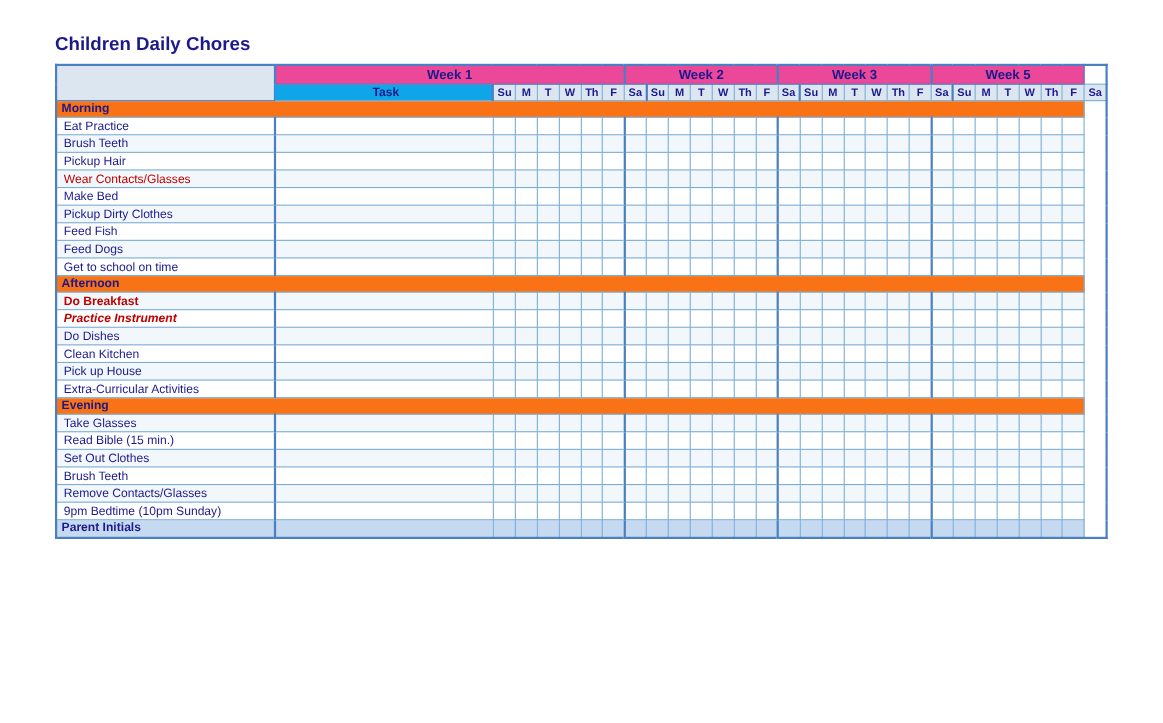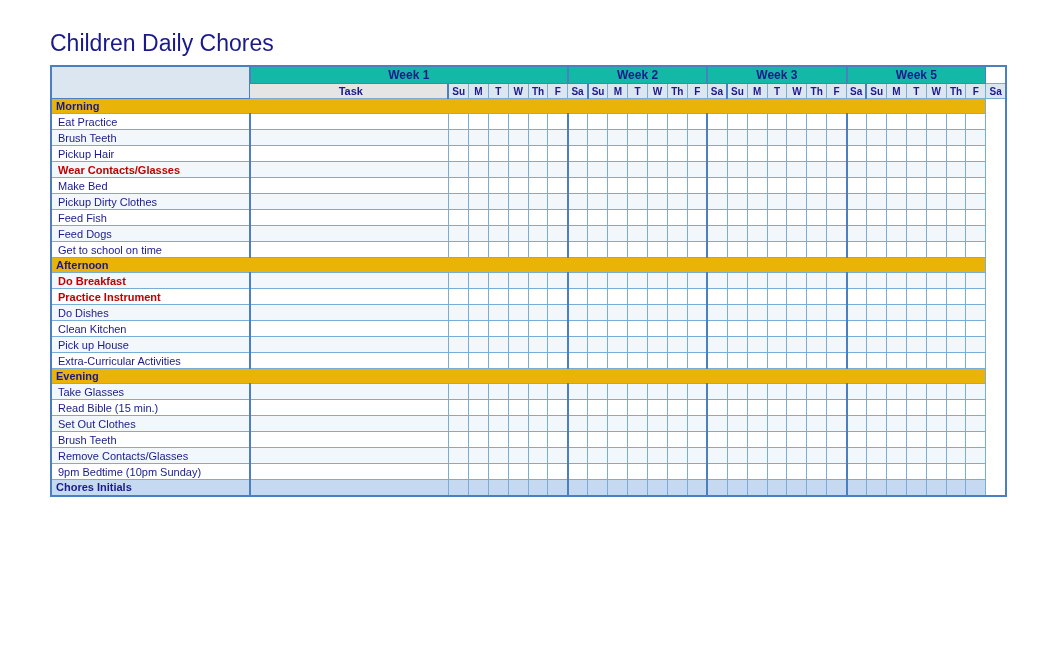--- a/index.html
+++ b/index.html
@@ -4,22 +4,22 @@
   <style>
     * { margin: 0; padding: 0; box-sizing: border-box; }
     body {
       background: #fff;
       font-family: Arial, sans-serif;
       font-size: 11px;
       color: #1a1a8c;
       padding: 30px 50px;
     }
     h1 {
-      font-size: 23px;
-      font-weight: normal;
+      font-size: 17px;
+      font-weight: bold;
       color: #1a1a8c;
       margin-bottom: 8px;
     }
     table {
       border-collapse: collapse;
       width: 100%;
       border: 2px solid #4a7fc1;
     }
     th, td {
       border: 1px solid #7aadd6;
@@ -28,41 +28,41 @@
       white-space: nowrap;
       color: #1a1a8c;
     }
     .task-col {
       text-align: left;
       padding-left: 6px;
       min-width: 160px;
       width: 180px;
     }
     .week-header {
-      background-color: #14b8a6;
+      background-color: #ec4899;
       font-weight: bold;
       font-size: 12px;
       color: #1a1a8c;
       border: 1px solid #4a7fc1;
     }
     .day-header {
       background-color: #dce6f1;
       font-weight: bold;
       font-size: 10px;
       color: #1a1a8c;
       width: 18px;
     }
     .task-header {
-      background-color: #e5e5e5;
+      background-color: #0ea5e9;
       font-weight: bold;
       font-size: 11px;
       text-align: center;
     }
     .section-row td {
-      background-color: #eab308;
+      background-color: #f97316;
       font-weight: bold;
       color: #1a1a8c;
       text-align: left;
       padding-left: 4px;
     }
     .highlight-red td.task-col {
       color: #c00000;
       font-weight: bold;
     }
     .data-cell {
@@ -222,21 +222,21 @@
         <td class="data-cell"></td>
         <td class="data-cell week-divider"></td>
         <td class="data-cell"></td>
         <td class="data-cell"></td>
         <td class="data-cell"></td>
         <td class="data-cell"></td>
         <td class="data-cell"></td>
         <td class="data-cell"></td>
       </tr>
       <tr class="alt-row highlight-red">
-        <td class="task-col" style="color: rgb(192, 0, 0); font-weight: bold;">Wear Contacts/Glasses</td>
+        <td class="task-col" style="color: rgb(192, 0, 0); font-weight: normal;">Wear Contacts/Glasses</td>
         <td class="data-cell week-divider"></td>
         <td class="data-cell"></td>
         <td class="data-cell"></td>
         <td class="data-cell"></td>
         <td class="data-cell"></td>
         <td class="data-cell"></td>
         <td class="data-cell"></td>
         <td class="data-cell week-divider"></td>
         <td class="data-cell"></td>
         <td class="data-cell"></td>
@@ -442,21 +442,21 @@
         <td class="data-cell"></td>
         <td class="data-cell week-divider"></td>
         <td class="data-cell"></td>
         <td class="data-cell"></td>
         <td class="data-cell"></td>
         <td class="data-cell"></td>
         <td class="data-cell"></td>
         <td class="data-cell"></td>
       </tr>
       <tr class="normal-row highlight-red">
-        <td class="task-col" style="color: rgb(192, 0, 0); font-weight: bold;">Practice Instrument</td>
+        <td class="task-col" style="color: rgb(192, 0, 0); font-weight: bold; font-style: italic;">Practice Instrument</td>
         <td class="data-cell week-divider"></td>
         <td class="data-cell"></td>
         <td class="data-cell"></td>
         <td class="data-cell"></td>
         <td class="data-cell"></td>
         <td class="data-cell"></td>
         <td class="data-cell"></td>
         <td class="data-cell week-divider"></td>
         <td class="data-cell"></td>
         <td class="data-cell"></td>
@@ -786,21 +786,21 @@
         <td class="data-cell"></td>
         <td class="data-cell week-divider"></td>
         <td class="data-cell"></td>
         <td class="data-cell"></td>
         <td class="data-cell"></td>
         <td class="data-cell"></td>
         <td class="data-cell"></td>
         <td class="data-cell"></td>
       </tr>
       <tr class="parent-row">
-        <td style="text-align: left; padding-left: 4px;">Chores Initials</td>
+        <td style="text-align: left; padding-left: 4px;">Parent Initials</td>
         <td class="data-cell week-divider" style="background-color: rgb(197, 217, 241);"></td>
         <td class="data-cell" style="background-color: rgb(197, 217, 241);"></td>
         <td class="data-cell" style="background-color: rgb(197, 217, 241);"></td>
         <td class="data-cell" style="background-color: rgb(197, 217, 241);"></td>
         <td class="data-cell" style="background-color: rgb(197, 217, 241);"></td>
         <td class="data-cell" style="background-color: rgb(197, 217, 241);"></td>
         <td class="data-cell" style="background-color: rgb(197, 217, 241);"></td>
         <td class="data-cell week-divider" style="background-color: rgb(197, 217, 241);"></td>
         <td class="data-cell" style="background-color: rgb(197, 217, 241);"></td>
         <td class="data-cell" style="background-color: rgb(197, 217, 241);"></td>

